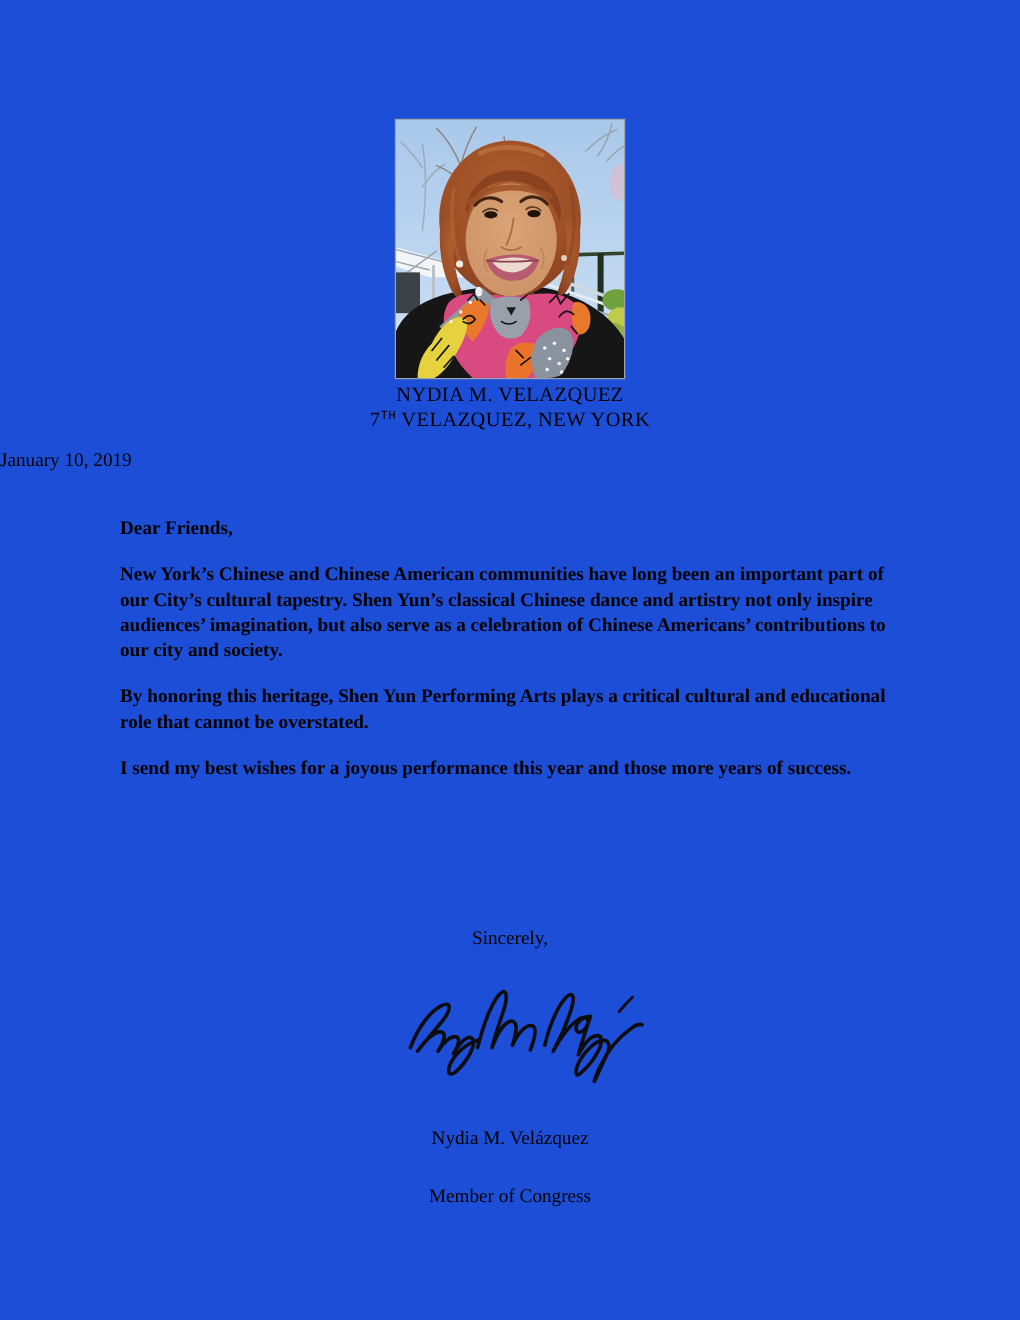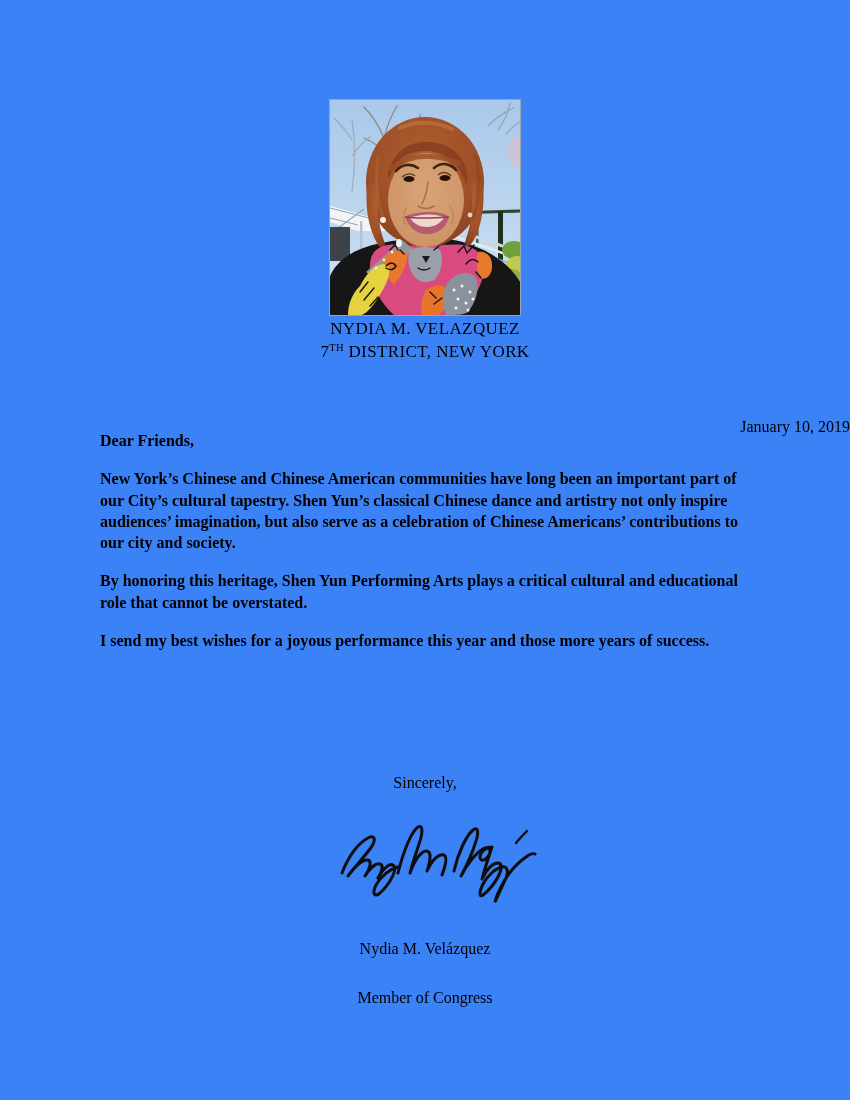--- a/index.html
+++ b/index.html
@@ -1,42 +1,42 @@
 <!DOCTYPE html>
 <html><head>
 <meta charset="utf-8">
 <style>
   html,body { margin:0; padding:0; background:#888; }
   .page {
     position:relative;
     width:850px; height:1100px;
     margin:0 auto;
-    background:#3b82f6;
+    background:#1d4ed8;
     font-family:"Liberation Serif", serif;
     color:#000000;
     overflow:hidden;
   }
   .photo {
     position:absolute; left:330px; top:100px;
     width:190px; height:215px;
     outline:1px solid #9aa4ad;
   }
   .header-names {
     position:absolute; left:0; top:319px; width:100%;
     text-align:center;
     font-size:17px; line-height:19px;
     letter-spacing:0.4px;
     white-space:nowrap;
   }
   .header-names .ordinal {
-    font-size:10.5px; vertical-align:6px; letter-spacing:0.2px;
+    font-size:10.5px; vertical-align:6px; letter-spacing:0.2px;font-family:Liberation Mono, monospace;
   }
   .date-line {
     position:absolute; left:0; top:374px; width:100%;
-    text-align:right; font-size:16px; line-height:19px;margin-top:43px;
+    text-align:left; font-size:16px; line-height:19px;
   }
   .body-text {
     position:absolute; left:100px; top:430px; width:690px;
     font-size:16px; line-height:21.3px;
   }
   .para { margin:0 0 17px 0; white-space:pre-line;font-weight:bold; }
   .closing {
     position:absolute; left:0; top:773px; width:100%;
     display:flex; flex-direction:column; align-items:center;gap:28px;
   }
@@ -173,21 +173,21 @@
         <path d="M100,192 l6,6 M104,204 l8,-6"></path>
         <path d="M70,150 l4,4 M104,150 l5,-4"></path>
       </g>
       <path d="M92,156 l8,0 l-4,7 z" fill="#1a1a1a"></path>
       <ellipse cx="69" cy="143" rx="3" ry="4" fill="#eef0f2"></ellipse>
     </g>
   </svg>
 
   <div class="header-names">
     <div>NYDIA M. VELAZQUEZ</div>
-    <div><span>7</span><span class="ordinal">TH</span><span> DISTRICT, NEW YORK</span></div>
+    <div><span>7</span><span class="ordinal">TH</span><span> VELAZQUEZ, NEW YORK</span></div>
   </div>
 
   <div class="date-line">January 10, 2019</div>
 
   <div class="body-text">
     <p class="para">Dear Friends,</p>
     <p class="para">New York’s Chinese and Chinese American communities have long been an important part of
 our City’s cultural tapestry. Shen Yun’s classical Chinese dance and artistry not only inspire
 audiences’ imagination, but also serve as a celebration of Chinese Americans’ contributions to
 our city and society.</p>

